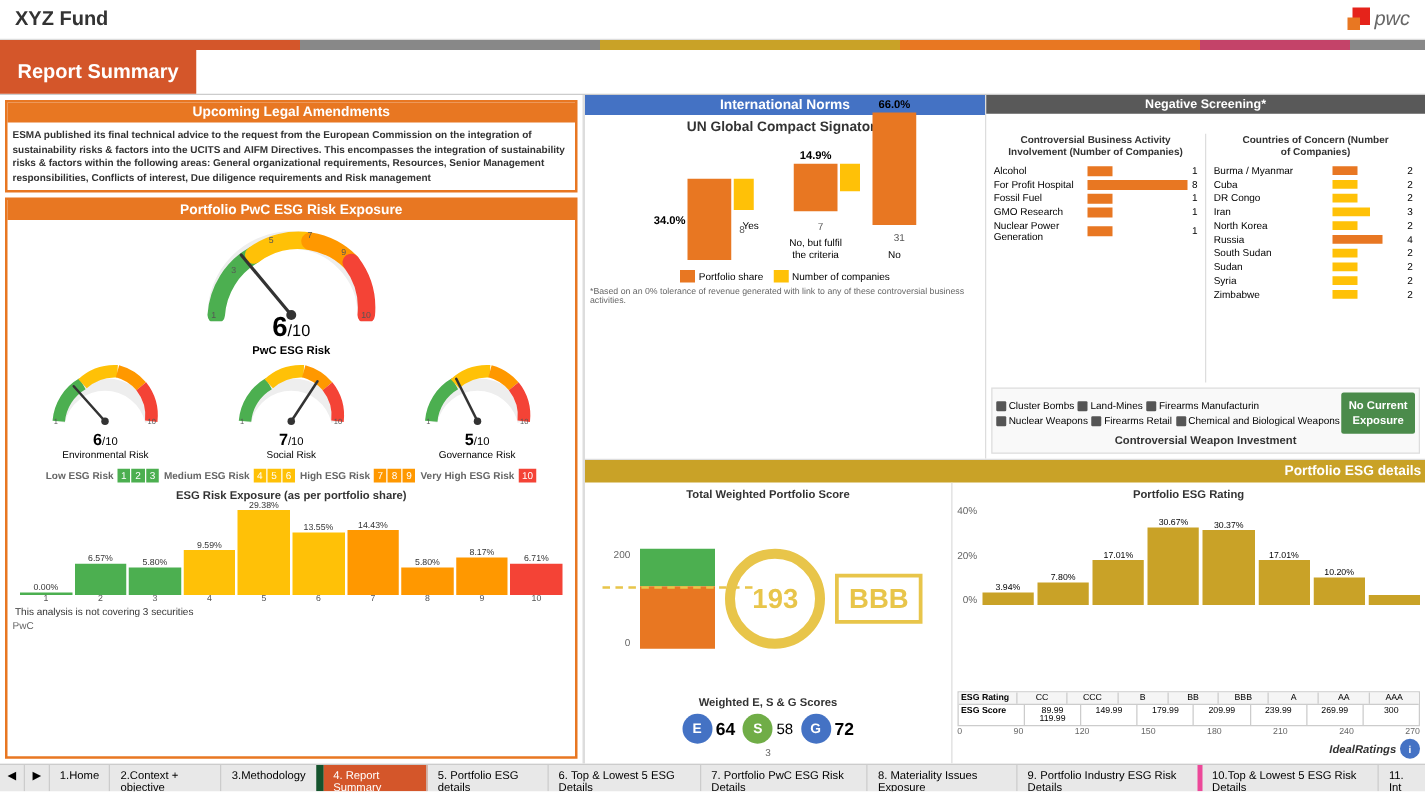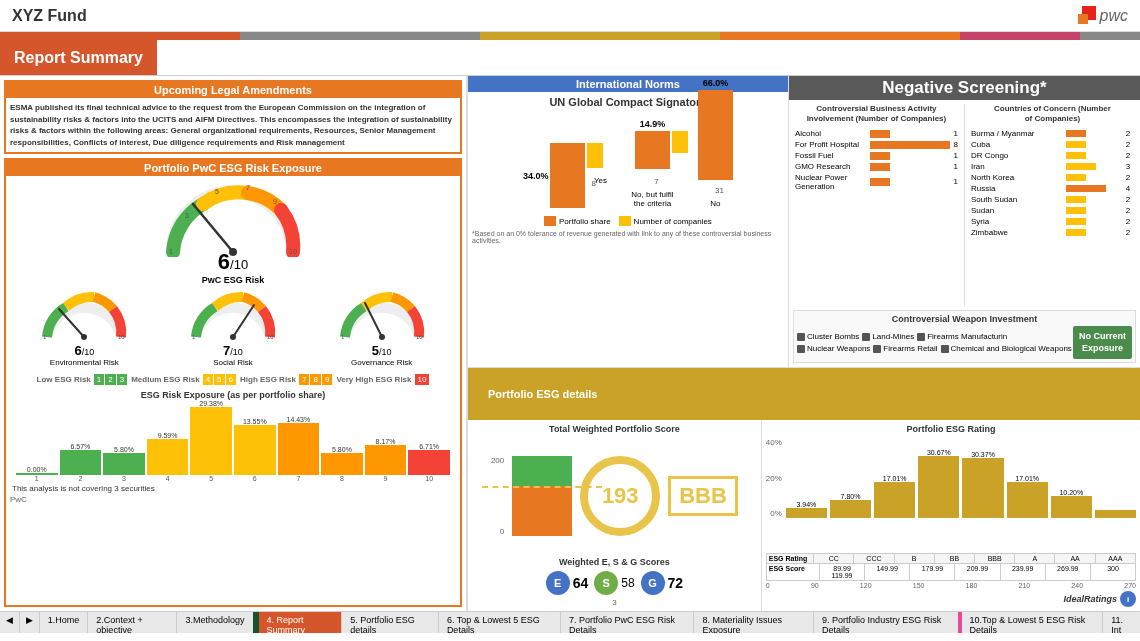--- a/index.html
+++ b/index.html
@@ -254,21 +254,21 @@
           <div style="display:flex; align-items:center; gap:3px;">
             <div style="width:12px; height:10px; background:#ffc107;"></div>
             <span style="font-size:8px;">Number of companies</span>
           </div>
         </div>
 
         <div style="font-size:7px; color:#666; margin-top:4px;">*Based on an 0% tolerance of revenue generated with link to any of these controversial business activities.</div>
       </div>
 
       <div style="flex:1.1; padding:4px; display:flex; flex-direction:column;">
-        <div style="text-align:center; font-size:17px; font-weight:bold; background:#595959; color:#fff; padding:2px; margin:-4px -4px 4px -4px;">Negative Screening*</div>
+        <div style="text-align:center; font-size:10px; font-weight:bold; background:#595959; color:#fff; padding:2px; margin:-4px -4px 16px -4px;">Negative Screening*</div>
 
         <div style="display:flex; gap:4px; flex:1;">
 
           <div style="flex:1;">
             <div style="font-size:8px; font-weight:bold; color:#333; text-align:center; line-height:1.3; margin-bottom:3px;">Controversial Business Activity<br>Involvement (Number of Companies)</div>
             <table style="width:100%; font-size:8px; border-collapse:collapse;">
               <tbody>
                   <tr>
                 <td style="padding:1px 2px;">Alcohol</td>
                 <td style="padding:1px 2px;"><div style="display:inline-block; width:20px; height:8px; background:#e87722; vertical-align:middle;"></div></td>
@@ -351,21 +351,20 @@
                     <td style="padding:1px 2px;">Zimbabwe</td>
                     <td><div style="display:inline-block; width:20px; height:7px; background:#ffc107; vertical-align:middle;"></div></td>
                     <td style="padding:1px 2px;">2</td>
                   </tr>
             </tbody>
               </table>
           </div>
         </div>
 
         <div style="margin-top:4px; border:1px solid #ddd; padding:3px; background:#f9f9f9;">
-          <div style="font-size:9px; font-weight:bold; color:#333; text-align:center; margin-bottom:2px;">Controversial Weapon Investment</div>
           <div style="display:flex; justify-content:space-between; align-items:center;">
             <div style="flex:1;">
               <div style="display:flex; flex-wrap:wrap; gap:3px; font-size:8px;">
                 <div style="display:flex; align-items:center; gap:2px;">
                     <div style="width:8px; height:8px; background:#555; border-radius:1px;"></div>
                     <span>Cluster Bombs</span>
                   </div>
                 <div style="display:flex; align-items:center; gap:2px;">
                     <div style="width:8px; height:8px; background:#555; border-radius:1px;"></div>
                     <span>Land-Mines</span>
@@ -384,26 +383,27 @@
                   </div>
                 <div style="display:flex; align-items:center; gap:2px;">
                     <div style="width:8px; height:8px; background:#555; border-radius:1px;"></div>
                     <span>Chemical and Biological Weapons</span>
                   </div>
               </div>
             </div>
             <div style="background:#4b8b4b; color:#fff; font-size:9px; font-weight:bold; padding:5px 6px; text-align:center; border-radius:2px; white-space:pre; line-height:1.3;">No Current
 Exposure</div>
           </div>
+          <div style="font-size:9px; font-weight:bold; color:#333; text-align:center; margin-bottom:2px;">Controversial Weapon Investment</div>
         </div>
       </div>
     </div>
 
     <div style="flex:1; display:flex; flex-direction:column; overflow:hidden;">
-      <div style="text-align:left; font-size:11px; font-weight:bold; background:#c9a227; color:#fff; padding:20px;">Portfolio ESG details</div>
+      <div style="text-align:right; font-size:11px; font-weight:bold; background:#c9a227; color:#fff; padding:3px;">Portfolio ESG details</div>
 
       <div style="display:flex; flex:1; overflow:hidden;">
 
         <div style="flex:1; border-right:1px solid #ddd; padding:4px; display:flex; flex-direction:column;">
           <div style="text-align:center; font-size:9px; font-weight:bold; color:#333; margin-bottom:4px;">Total Weighted Portfolio Score</div>
 
           <div style="display:flex; align-items:center; justify-content:center; gap:8px; flex:1;">
 
             <div style="display:flex; flex-direction:column; justify-content:space-between; height:80px; font-size:8px; color:#666; text-align:right;">
               <span>200</span>

